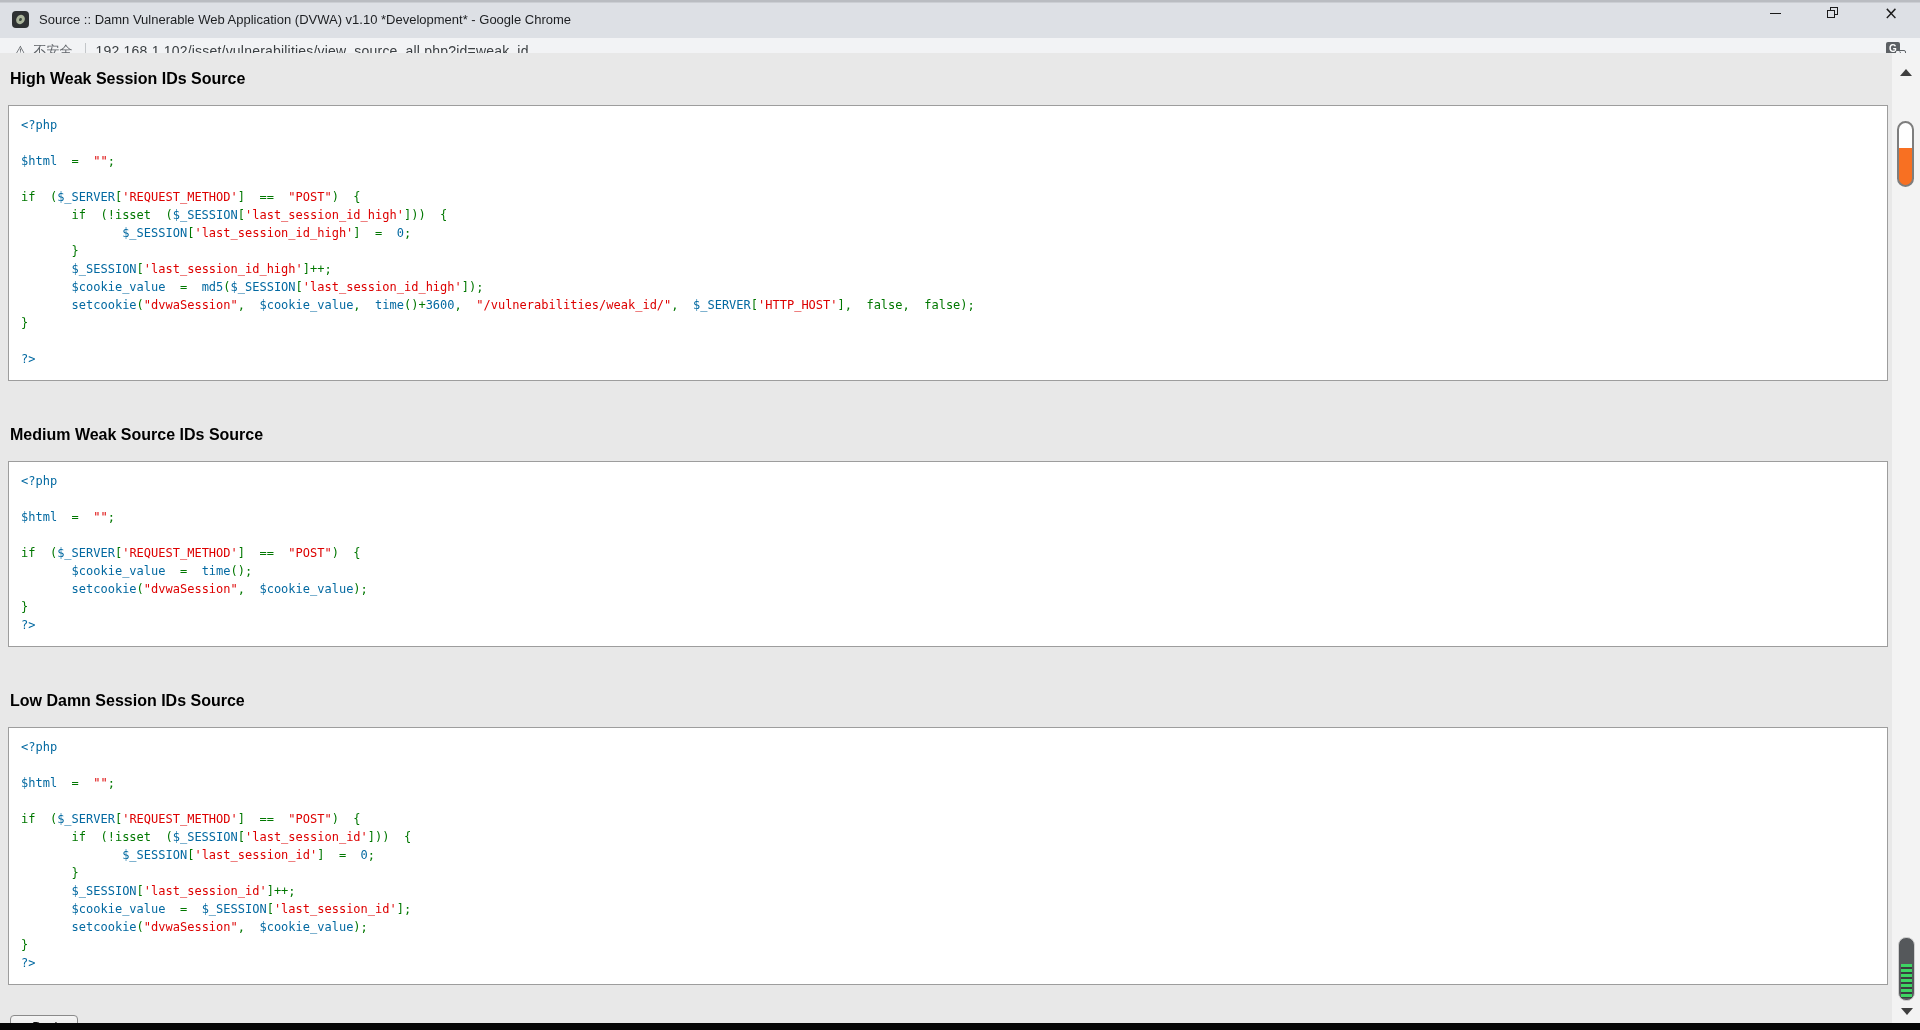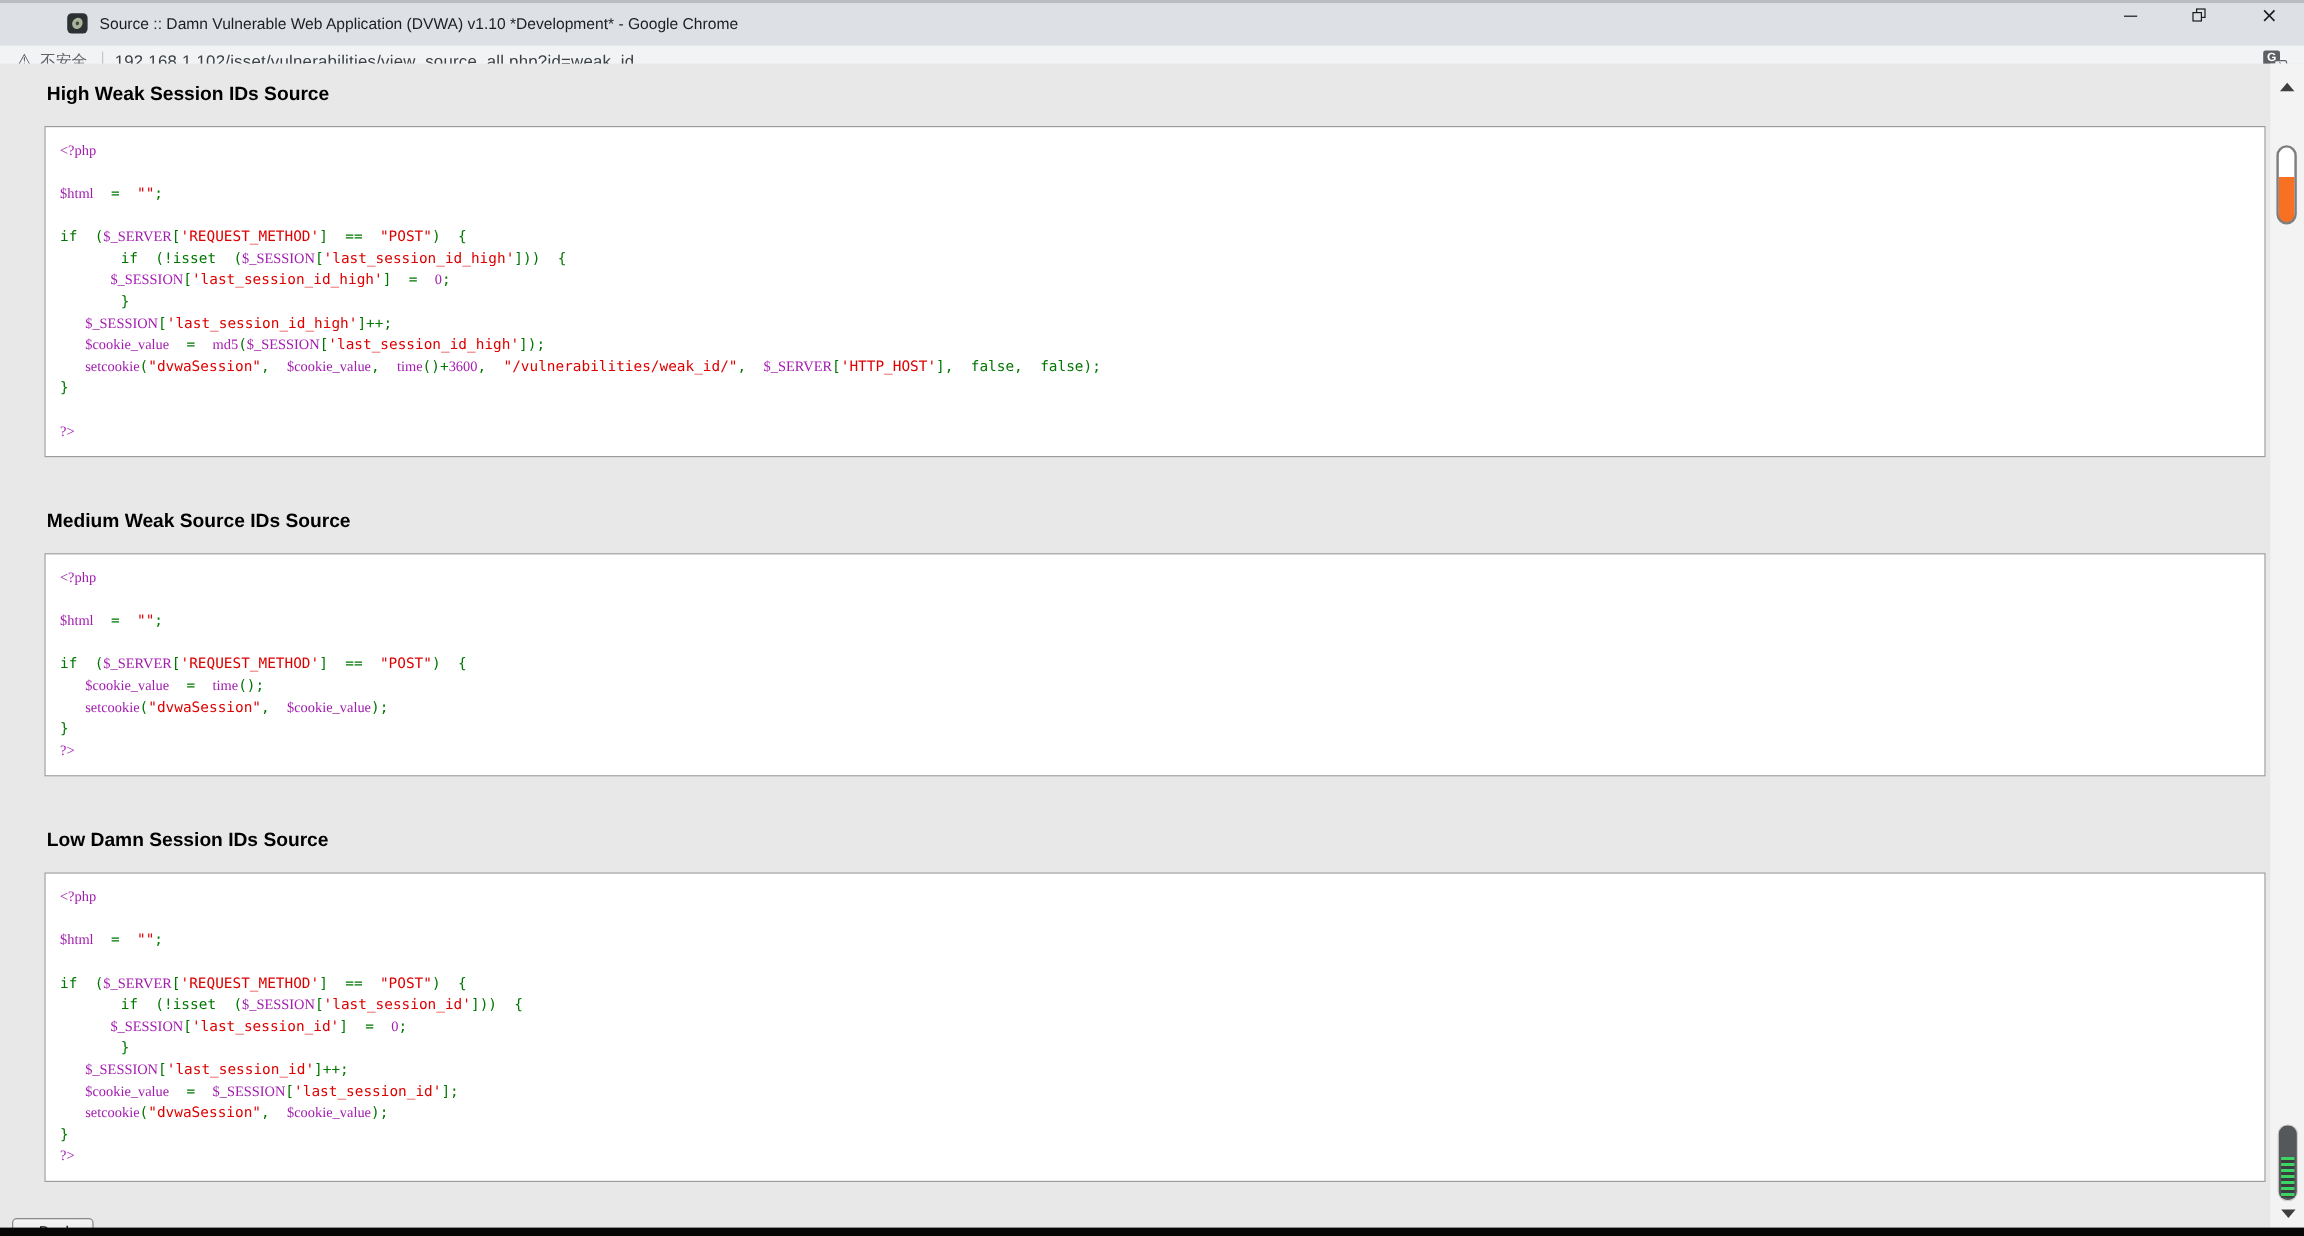--- a/index.html
+++ b/index.html
@@ -6,21 +6,21 @@
   html,body { margin:0; padding:0; }
   body {
     width:1920px; height:1030px; overflow:hidden; position:relative;
     font-family:"Liberation Sans", sans-serif; background:#e8e8e8;
   }
 
   
   .titlebar {
     height:38px; width:100%;
     background:linear-gradient(to bottom,#b9bcc1 0,#b9bcc1 2px,#dde0e5 3px,#dde0e5 100%);
-    display:flex; align-items:center; position:relative;padding-left:44px;
+    display:flex; align-items:center; position:relative;
   }
   .chrome-logo {
     width:17px; height:17px; margin-left:12px; border-radius:4px;
     background:#2e3133; display:flex; align-items:center; justify-content:center;
   }
   .chrome-logo .ring {
     width:9px; height:9px; border:3px solid #aab49b; border-radius:50%;
     background:#3d4a3f; transform:rotate(-15deg) skewX(-8deg);
   }
   .win-title { margin-left:10px; font-size:13px; color:#1c1e21; white-space:nowrap; }
@@ -47,29 +47,29 @@
     border-radius:2px; color:#fff; font-size:10px; font-weight:bold; text-align:center; line-height:14px;
   }
   .translate-btn .t-sq {
     position:absolute; right:0; bottom:0; width:11px; height:11px; background:#f2f3f5;
     border:1px solid #5c6064; border-radius:2px; color:#3c4043; font-size:8px; text-align:center; line-height:9px;
   }
 
   
   .page { position:absolute; top:53px; left:0; right:0; bottom:0; background:#e8e8e8; overflow:hidden; }
   .section.first { margin-top:16px; }
-  .section { margin-top:44px;padding-left:29px; }
+  .section { margin-top:44px; }
   .section h2 { margin:0 0 17px 10px; font-size:16px; line-height:19px; color:#000; font-weight:bold; }
   .code-box { margin:0 32px 0 8px; background:#ffffff; border:1px solid #9d9d9d; }
   pre.code {
     margin:0; padding:10px 12px 12px 12px; white-space:pre;
     font-family:"DejaVu Sans Mono","Liberation Mono",monospace;
     font-size:12px; line-height:18px;
   }
-  .ph-b { color:#a21caf;font-family:Liberation Serif, serif; } .ph-g { color:#007700; } .ph-r { color:#DD0000; }
+  .ph-b { color:#0369a1; } .ph-g { color:#007700; } .ph-r { color:#DD0000; }
 
   .back-btn {
     margin:30px 0 0 10px; display:inline-block; padding:3px 16px 4px 10px;
     background:linear-gradient(#f4f4f4,#dfdfdf); border:1px solid #8a8a8a; border-radius:4px;
     font-size:13px; color:#111; cursor:pointer;
   }
 
   
   .scroll-zone { position:absolute; top:53px; right:0; width:28px; bottom:7px; background:#f3f3f3; }
   .scroll-up { position:absolute; top:16px; left:8px; width:0; height:0;

